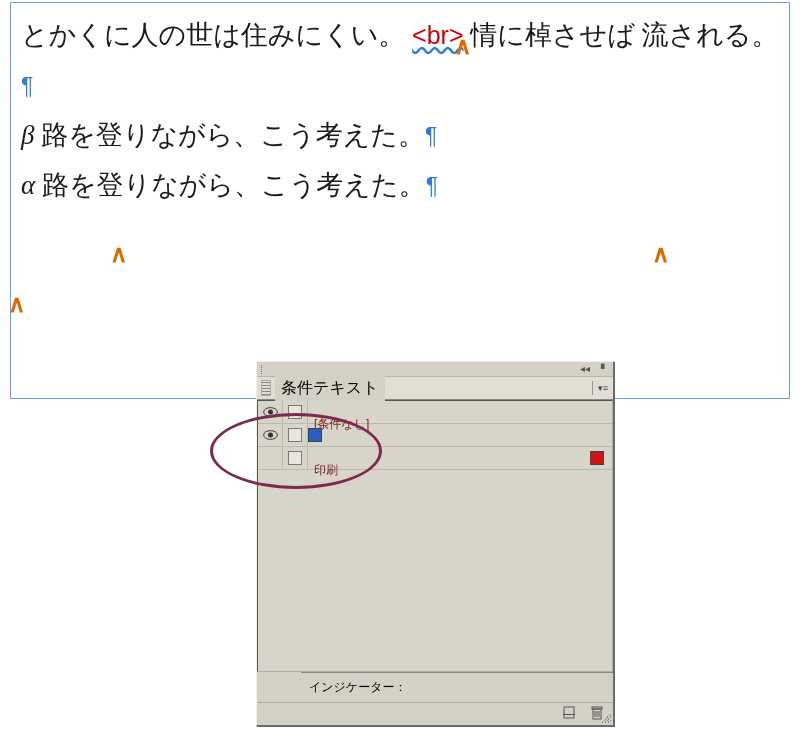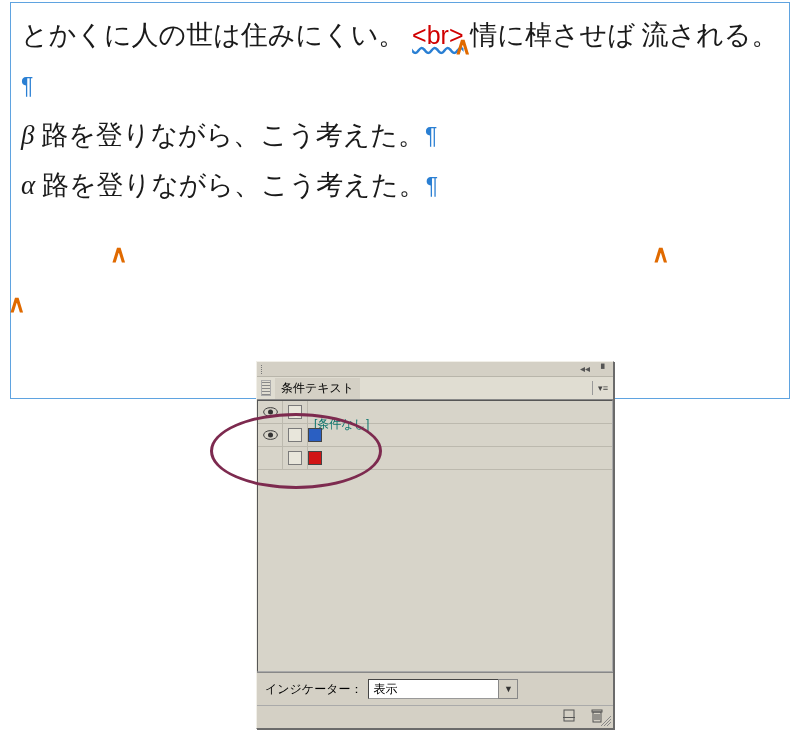--- a/index.html
+++ b/index.html
@@ -106,21 +106,21 @@
     background: #e0ddd2;
   }
   .tab-handle {
     width: 8px;
     height: 14px;
     background: repeating-linear-gradient(0deg,#888 0 1px,transparent 1px 3px);
     margin-right: 4px;
     border:1px solid #aaa;
   }
   .tab-name {
-    font-size: 12px;
+    font-size: 16px;
     padding: 2px 6px;
     background:#d4d0c5;
   }
   .flyout {
     margin-left: auto;
     width: 20px;
     height: 14px;
     border-left: 1px solid #999;
     display: flex;
     align-items: center;
@@ -162,36 +162,37 @@
   .small-box {
     width: 12px;
     height: 12px;
     border: 1px solid #7a7a7a;
     background: #e8e6db;
   }
   .row-label {
     flex: 1;
     padding-left: 6px;
     font-size: 12px;
-    color:#0f766e;
+    color:#7f1d1d;
     white-space: nowrap;
     margin-top: 24px;
   }
   .swatch {
     width: 12px;
     height: 12px;
     border: 1px solid #444;
   }
   .footer {
     border-top: 1px solid #888;
     padding: 6px 8px;
     display: flex;
     align-items: center;
-    gap: 6px;
+    gap: 16px;
     background:#d4d0c5;
+    margin-left:44px;
   }
   .footer-label {
     font-size: 12px;
   }
   .select {
     background: #fff;
     border: 1px inset #999;
     height: 18px;
     width: 140px;
     display: flex;
@@ -298,29 +299,26 @@
       <div class="cell-box">
           <div class="small-box"></div>
         </div>
       <div class="swatch" style="background:#2a5fc2"></div>
     </div>
     <div class="row">
       <div class="cell-eye"></div>
       <div class="cell-box">
           <div class="small-box"></div>
         </div>
+      <div class="row-label">印刷</div>
       <div class="swatch" style="background:#d11515"></div>
     </div>
   </div>
   <div class="footer">
     <span class="footer-label">インジケーター：</span>
-    <div class="select">
-      <span>表示</span>
-      <span class="select-btn">▼</span>
-    </div>
   </div>
   <div class="panel-bottom-icons">
     <span class="bottom-icon">
       <svg width="14" height="13" viewBox="0 0 14 13">
           <rect x="1" y="1" width="10" height="11" fill="none" stroke="#555"></rect>
           <rect x="0" y="8" width="12" height="1" fill="#555"></rect>
         </svg>
     </span>
     <span class="bottom-icon">
       <svg width="12" height="14" viewBox="0 0 12 14">

